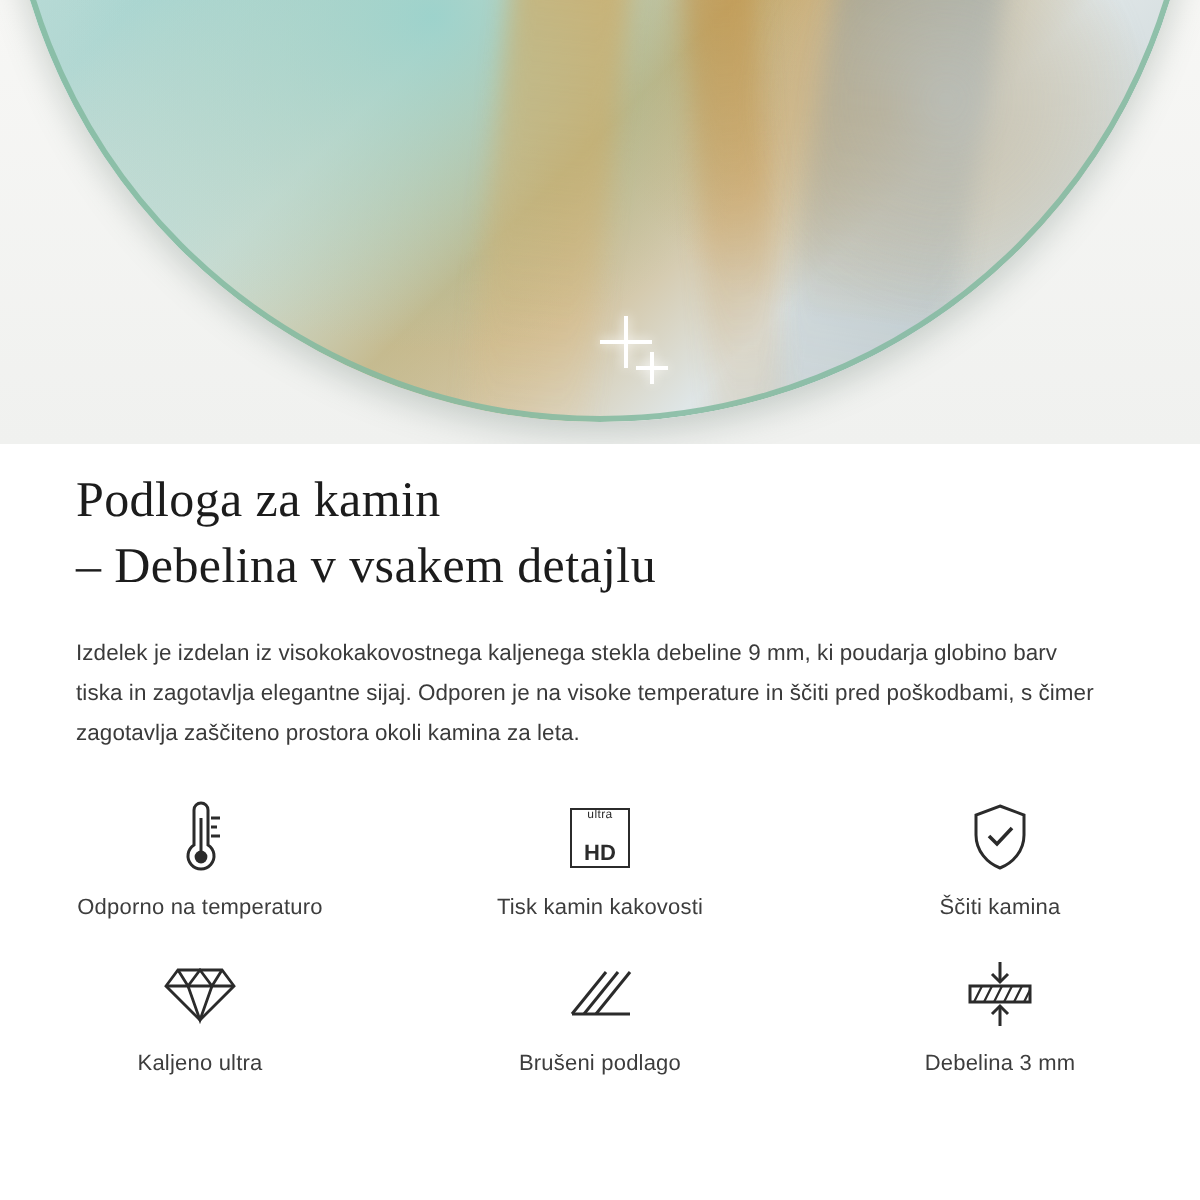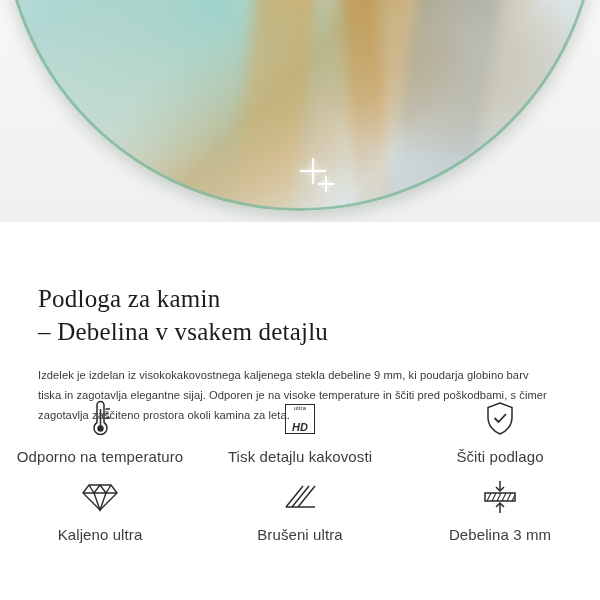--- a/index.html
+++ b/index.html
@@ -138,21 +138,20 @@
   .sparkle-b { left: 318px; top: 176px; width: 16px; height: 16px; }
   .sparkle-b::before { height: 16px; }
   .sparkle-b::after { width: 16px; }
 
   
   .content {
     position: absolute;
     left: 0;
     top: 222px;
     width: 600px;
-    margin-top: 48px;
   }
   .headline {
     margin: 0;
     padding: 12px 0 0 38px;
     font-family: "Liberation Serif", serif;
     font-weight: 400;
     font-size: 25px;
     line-height: 1.32;
     color: #1c1c1c;
     letter-spacing: 0.2px;
@@ -187,21 +186,21 @@
     justify-content: flex-start;
   }
   .feature-icon {
     height: 46px;
     display: flex;
     align-items: center;
     justify-content: center;
   }
   .feature-label {
     margin-top: 6px;
-    font-size: 15px;
+    font-size: 11px;
     color: #3d3d3d;
     text-align: right;
     letter-spacing: 0.1px;
   }
   .ultrahd {
     width: 30px;
     height: 30px;
     border: 1.6px solid #2b2b2b;
     box-sizing: border-box;
     display: flex;
@@ -213,21 +212,20 @@
   .ultrahd .u-top {
     font-size: 6px;
     letter-spacing: 0.2px;
     color: #2b2b2b;
   }
   .ultrahd .u-bot {
     font-size: 11px;
     font-weight: bold;
     color: #2b2b2b;
     margin-top: 11px;
-    font-style: italic;
   }
 </style>
 </head>
 <body>
 
 <div class="page">
 
   <div class="hero">
     <div class="hero-bg"></div>
     <div class="plate">
@@ -267,31 +265,31 @@
       <div class="feature-label">Odporno na temperaturo</div>
     </div>
 
     <div class="feature">
       <div class="feature-icon">
         <div class="ultrahd">
           <span class="u-top">ultra</span>
           <span class="u-bot">HD</span>
         </div>
       </div>
-      <div class="feature-label">Tisk detajlu kakovosti</div>
+      <div class="feature-label">Tisk kamin kakovosti</div>
     </div>
 
     <div class="feature">
       <div class="feature-icon">
         <svg width="34" height="40" viewBox="0 0 34 40" fill="none" stroke="#2b2b2b" stroke-width="1.5">
           <path d="M17 4l12 4.5v10c0 8-5.6 14-12 16.5C10.6 32.5 5 26.5 5 18.5v-10L17 4z"></path>
           <path d="M11.5 19l4 4 7.5-8" stroke-width="1.8"></path>
         </svg>
       </div>
-      <div class="feature-label">Ščiti podlago</div>
+      <div class="feature-label">Ščiti kamina</div>
     </div>
 
     <div class="feature">
       <div class="feature-icon">
         <svg width="38" height="34" viewBox="0 0 38 34" fill="none" stroke="#2b2b2b" stroke-width="1.4">
           <path d="M8 5h22l6 8-17 17L2 13 8 5z"></path>
           <path d="M2 13h34"></path>
           <path d="M8 5l5 8 6-8 6 8 5-8"></path>
           <path d="M13 13l6 17 6-17"></path>
         </svg>
@@ -301,21 +299,21 @@
 
     <div class="feature">
       <div class="feature-icon">
         <svg width="36" height="34" viewBox="0 0 36 34" fill="none" stroke="#2b2b2b" stroke-width="1.5">
           <path d="M4 27L21 6"></path>
           <path d="M10 27L27 6"></path>
           <path d="M16 27L33 6"></path>
           <path d="M4 27h29"></path>
         </svg>
       </div>
-      <div class="feature-label">Brušeni ultra</div>
+      <div class="feature-label">Brušeni podlago</div>
     </div>
 
     <div class="feature">
       <div class="feature-icon">
         <svg width="38" height="38" viewBox="0 0 38 38" fill="none" stroke="#2b2b2b" stroke-width="1.5">
           <line x1="19" y1="3" x2="19" y2="12"></line>
           <path d="M15 9l4 4 4-4"></path>
           <line x1="19" y1="35" x2="19" y2="26"></line>
           <path d="M15 29l4-4 4 4"></path>
           <rect x="4" y="15" width="30" height="8"></rect>

